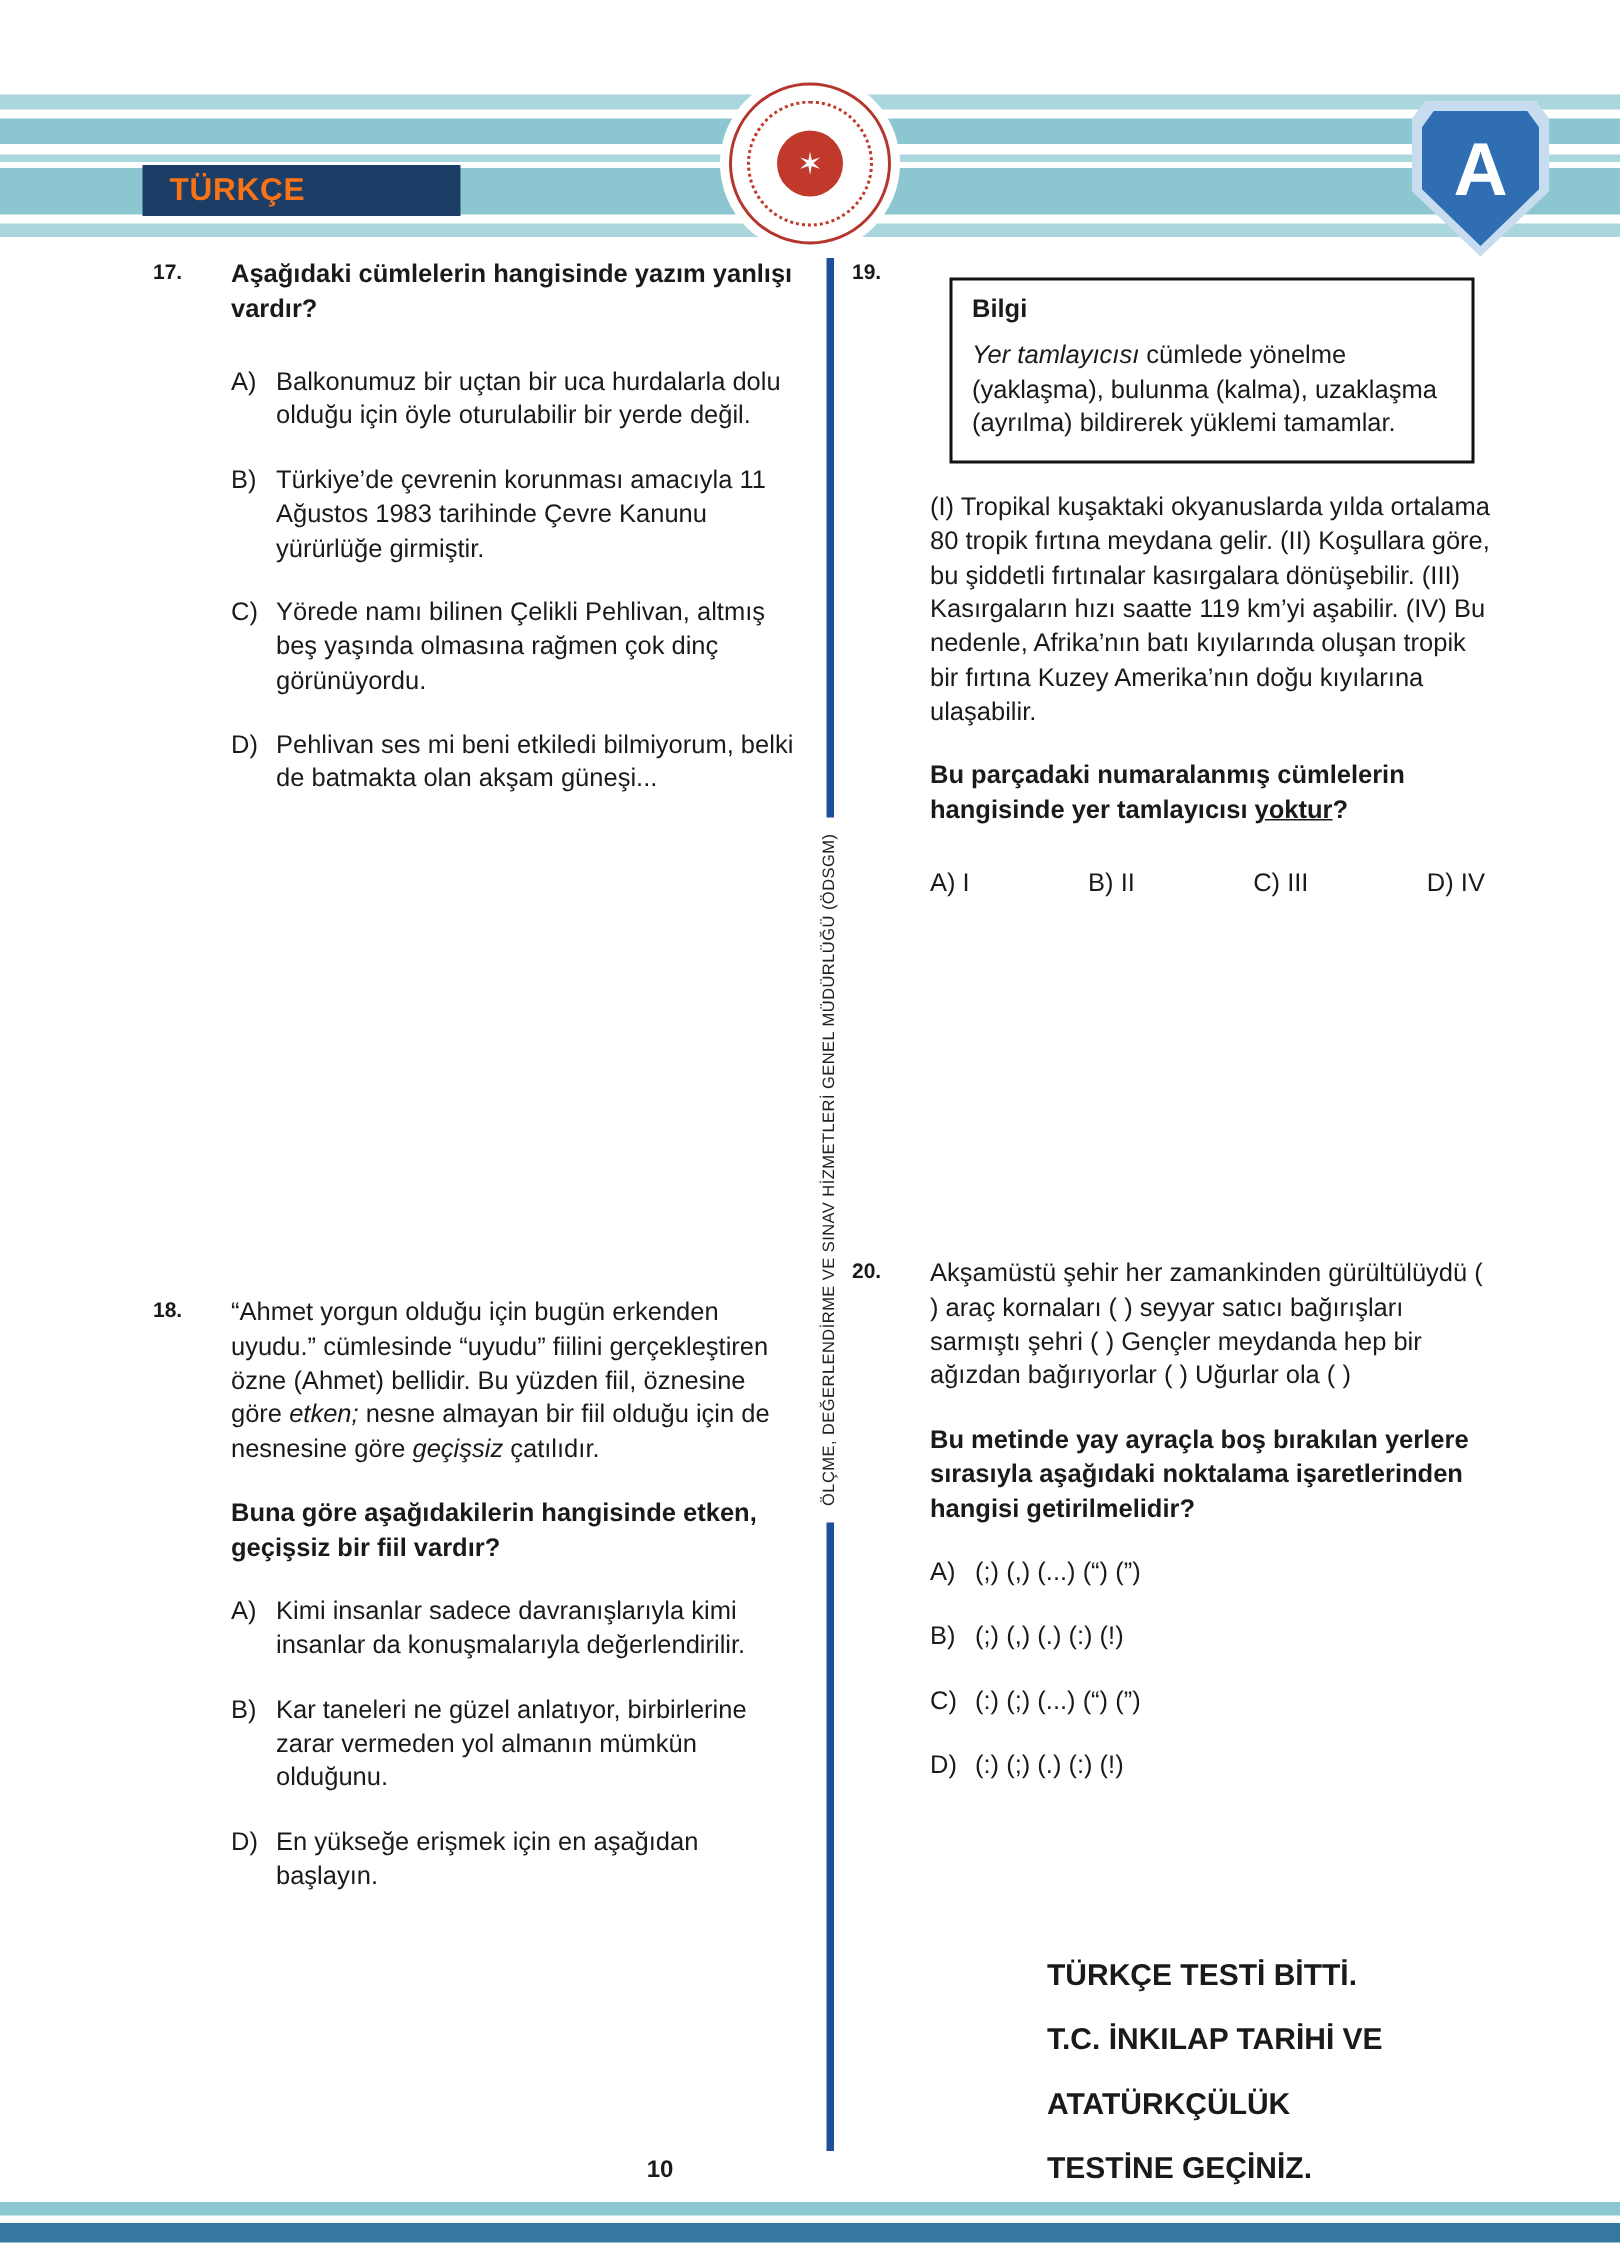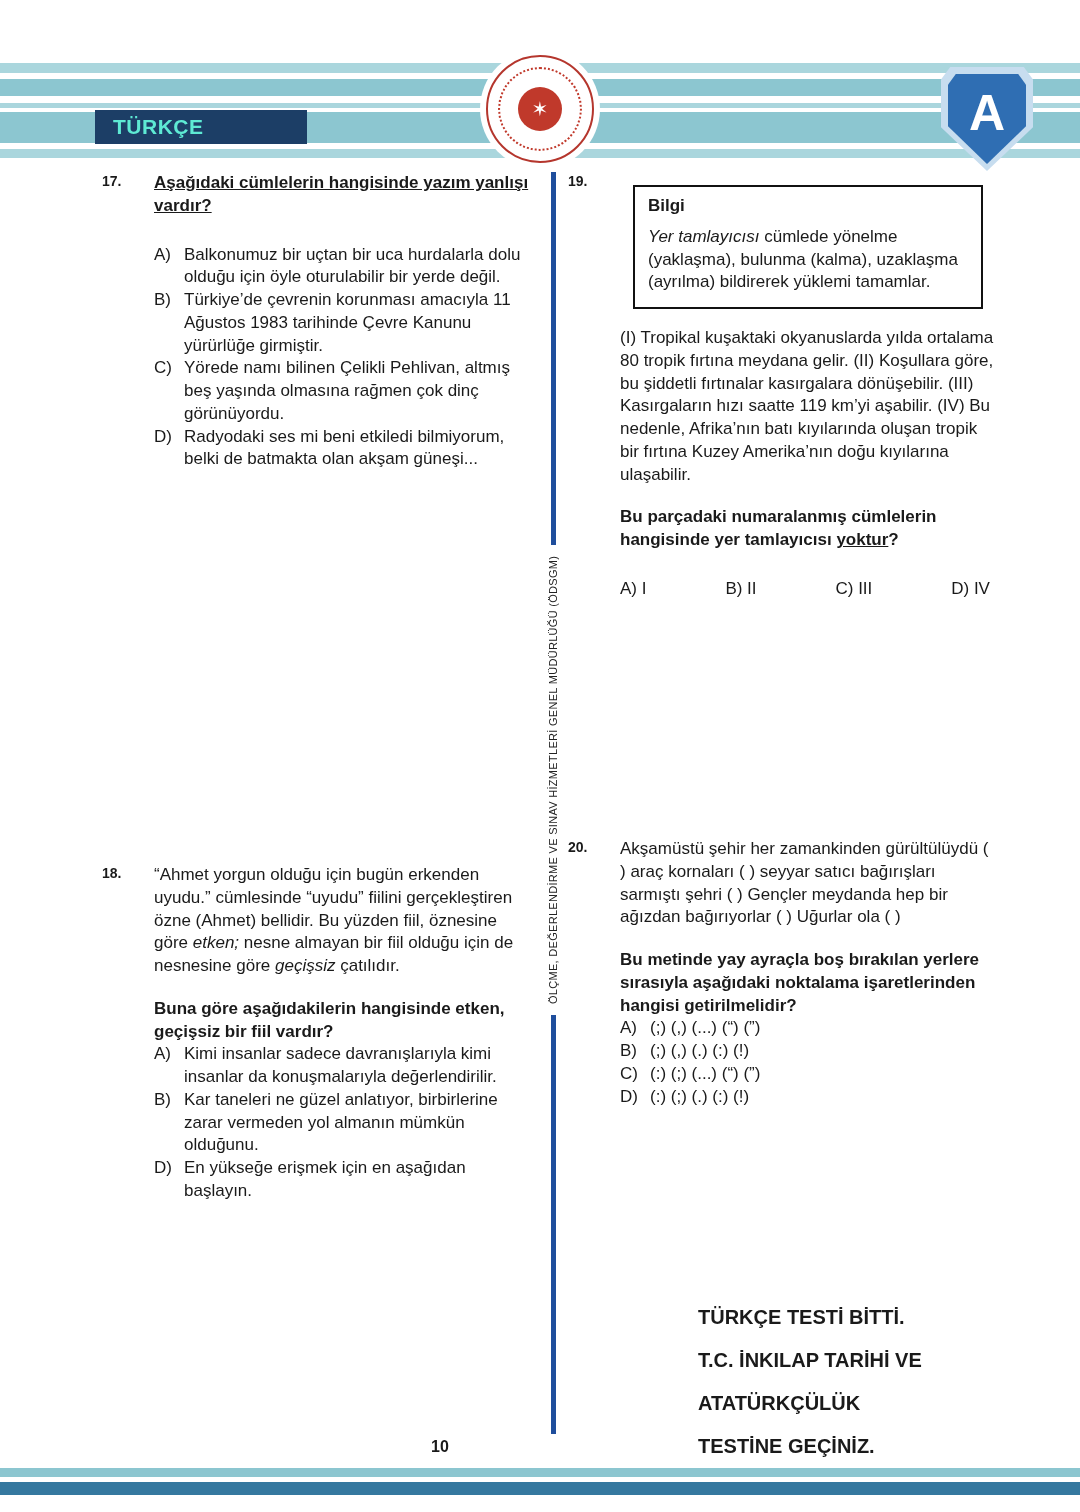--- a/index.html
+++ b/index.html
@@ -12,21 +12,21 @@
   
   .stripe { position:absolute; left:0; width:1080px; z-index:1; }
   .s1 { top:63px;  height:10px; background:var(--stripe_teal_light,#aad6dd); }
   .s2 { top:79px;  height:17px; background:var(--stripe_teal,#8cc6d0); }
   .s3 { top:103px; height:5px;  background:var(--stripe_teal_light,#aad6dd); }
   .s4 { top:112px; height:31px; background:var(--stripe_teal,#8cc6d0); }
   .s5 { top:149px; height:9px;  background:var(--stripe_teal_light,#aad6dd); }
 
   .subject-bar {
     position:absolute; left:95px; top:110px; width:212px; height:34px; z-index:3;
-    background:var(--bar_navy,#1c3e66); color:#5eead4; display:flex; align-items:center;
+    background:var(--bar_navy,#1c3e66); color:#f97316; display:flex; align-items:center;
     padding-left:18px; box-sizing:border-box;
     font-size:21px; font-weight:bold; letter-spacing:.5px;
   }
 
   .logo {
     position:absolute; left:486px; top:55px; width:108px; height:108px; z-index:4;
     background:#fff; border-radius:50%; border:2px solid #b5362d;
     box-shadow:0 0 0 6px #ffffff;
     display:flex; align-items:center; justify-content:center; box-sizing:border-box;
   }
@@ -73,33 +73,33 @@
   
   .question { position:absolute; display:grid; grid-template-columns:52px 1fr; z-index:2; }
   .q17 { left:102px; top:172px; width:430px; }
   .q18 { left:102px; top:864px; width:430px; }
   .q19 { left:568px; top:172px; width:428px; }
   .q20 { left:568px; top:838px; width:428px; }
 
   .qnum { font-size:14px; font-weight:bold; line-height:1.3; }
   .qbody { font-size:17px; line-height:1.34; }
 
-  .stem  { font-weight:bold; margin:0 0 26px 0;text-decoration:underline; }
+  .stem  { font-weight:bold; margin:0 0 26px 0; }
   .para  { margin:0; }
   .mt18  { margin-top:18px; }
   .mt20  { margin-top:20px; }
   .mt24  { margin-top:24px; }
   .mt26  { margin-top:26px;gap:43px; }
 
   .it { font-style:italic; }
   .ul { text-decoration:underline; }
   .b  { font-weight:bold; }
 
   .opts { margin:0; }
-  .opt { padding-left:30px; }
+  .opt { padding-left:30px;margin-top:20px; }
   .opt-label { display:inline-block; width:30px; margin-left:-30px; }
 
   .info-box {
     border:2.5px solid #111; padding:8px 13px 13px 13px; margin:13px;
   }
   .info-title { font-weight:bold; margin:0 0 8px 0; font-size:17px; }
   .info-body { margin:0; }
 
   .opts-row {
     display:flex; justify-content:space-between; padding-right:6px;
@@ -149,21 +149,21 @@
   <div class="side-label">ÖLÇME, DEĞERLENDİRME VE SINAV HİZMETLERİ GENEL MÜDÜRLÜĞÜ (ÖDSGM)</div>
 
   <section class="question q17">
     <div class="qnum">17.</div>
     <div class="qbody">
       <p class="stem">Aşağıdaki cümlelerin hangisinde yazım yanlışı vardır?</p>
       <div class="opts">
         <div class="opt"><span class="opt-label">A)</span><span>Balkonumuz bir uçtan bir uca hurdalarla dolu olduğu için öyle oturulabilir bir yerde değil.</span></div>
         <div class="opt"><span class="opt-label">B)</span><span>Türkiye’de çevrenin korunması amacıyla 11 Ağustos 1983 tarihinde Çevre Kanunu yürürlüğe girmiştir.</span></div>
         <div class="opt"><span class="opt-label">C)</span><span>Yörede namı bilinen Çelikli Pehlivan, altmış beş yaşında olmasına rağmen çok dinç görünüyordu.</span></div>
-        <div class="opt"><span class="opt-label">D)</span><span>Radyodaki ses mi beni etkiledi bilmiyorum, belki de batmakta olan akşam güneşi...</span></div>
+        <div class="opt"><span class="opt-label">D)</span><span>Pehlivan ses mi beni etkiledi bilmiyorum, belki de batmakta olan akşam güneşi...</span></div>
       </div>
     </div>
   </section>
 
   <section class="question q18">
     <div class="qnum">18.</div>
     <div class="qbody">
       <p class="para"><span>“Ahmet yorgun olduğu için bugün erkenden uyudu.” cümlesinde “uyudu” fiilini gerçekleştiren özne (Ahmet) bellidir. Bu yüzden fiil, öznesine göre </span><span class="it">etken;</span><span> nesne almayan bir fiil olduğu için de nesnesine göre </span><span class="it">geçişsiz</span><span> çatılıdır.</span></p>
       <p class="para b mt20">Buna göre aşağıdakilerin hangisinde etken, geçişsiz bir fiil vardır?</p>
       <div class="opts mt24">

